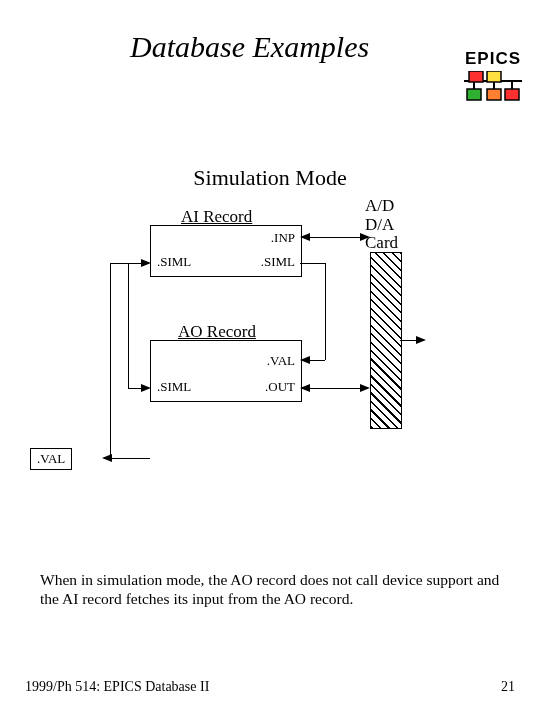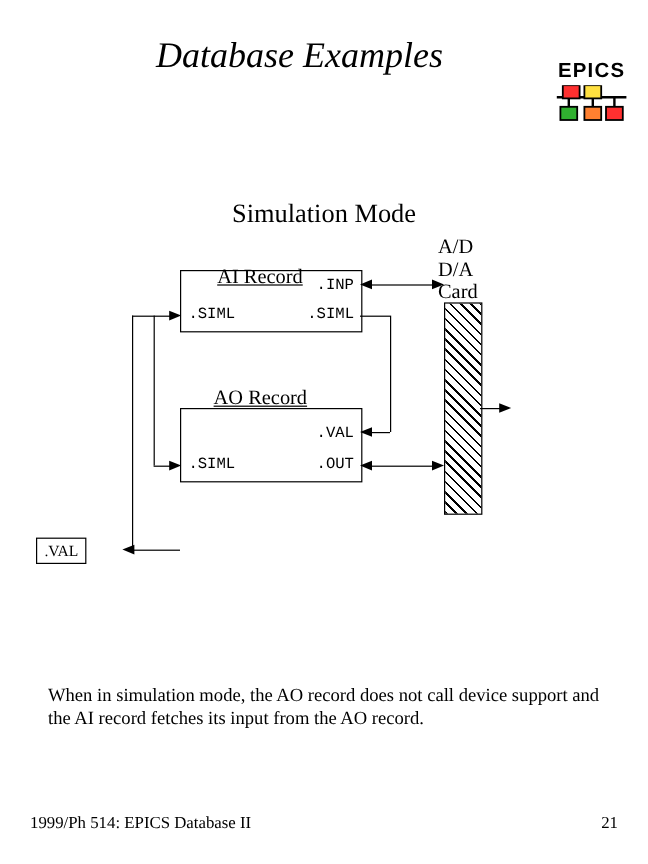--- a/index.html
+++ b/index.html
@@ -89,26 +89,25 @@
   }
   .box {
     position: absolute;
     border: 1.2px solid #000;
     background: #fff;
     font-size: 14px;
   }
   .ai-box   { left: 150px; top: 25px;  width: 150px; height: 50px; }
   .ao-box   { left: 150px; top: 140px; width: 150px; height: 60px; }
   .rec-title { position: absolute; top: -19px; font-size: 17px; text-decoration: underline; }
-  .ai-box .rec-title { left: 30px; margin-top: 14px; }
+  .ai-box .rec-title { left: 30px; }
   .ao-box .rec-title { left: 27px; }
   .field {
     position: absolute;
     font-size: 13px;
-    font-family: Liberation Mono, monospace;
   }
   .val-box {
     position: absolute;
     left: 30px; top: 248px;
     border: 1.2px solid #000;
     padding: 2px 6px;
     font-size: 13px;
   }
   .sim-caption {
     position: absolute;

